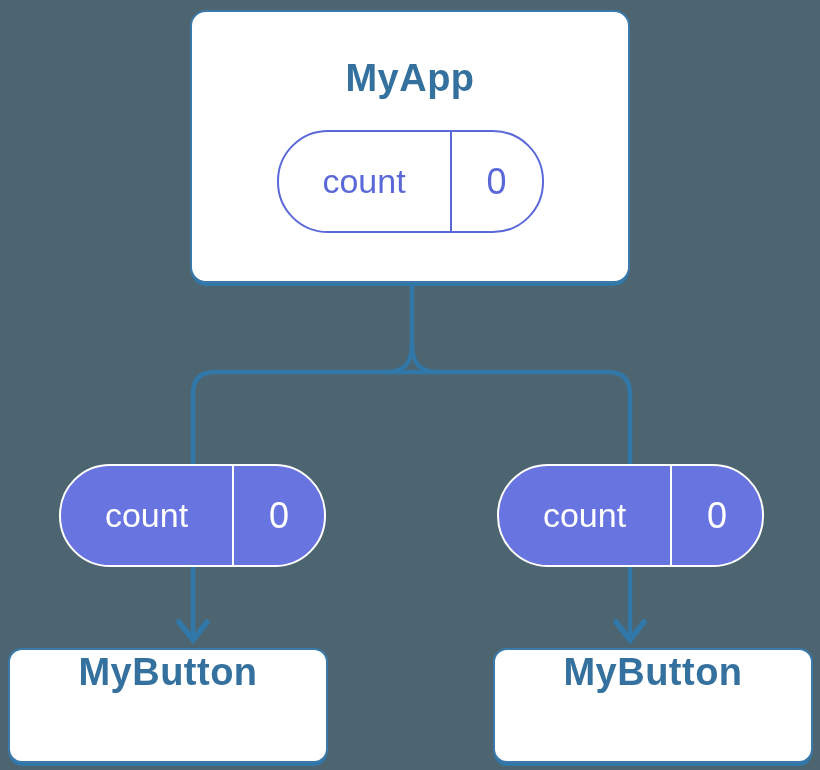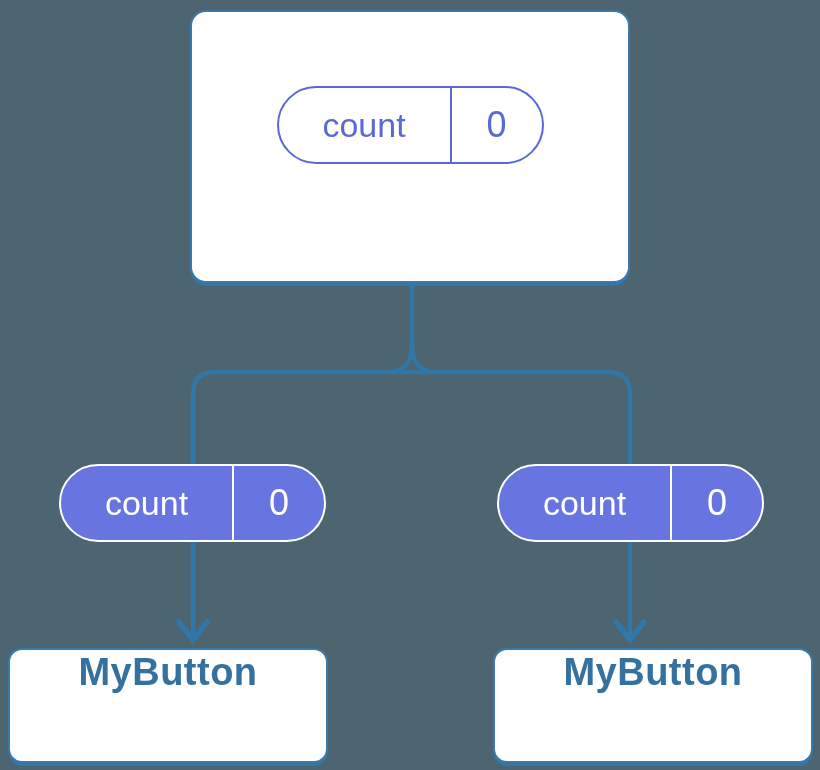--- a/index.html
+++ b/index.html
@@ -59,21 +59,21 @@
     line-height: 44px;
     font-weight: 600;
     color: var(--card-text);
     letter-spacing: 0.5px;
   }
 
   .pill {
     display: flex;
     align-items: stretch;
     width: 267px;
-    height: 78px;
+    height: 103px;
     border-radius: 51px;
     font-size: 34px;
     overflow: hidden;
   }
   .pill-outlined {
     margin-top: 30px;
     border: 2.5px solid var(--purple-outline);
     color: var(--purple-outline);
     background: var(--card-bg);
   }
@@ -117,20 +117,21 @@
     <path d="M193 472 L193 394 Q193 372 215 372 L608 372 Q630 372 630 394 L630 472" stroke="var(--line)" stroke-width="4.5"></path>
 
     <path d="M193 540 L193 640" stroke="var(--line)" stroke-width="4.5"></path>
     <path d="M179 622 L193 640 L207 622" stroke="var(--line)" stroke-width="5.5" stroke-linecap="round" stroke-linejoin="miter"></path>
 
     <path d="M630 540 L630 640" stroke="var(--line)" stroke-width="4.5"></path>
     <path d="M616 622 L630 640 L644 622" stroke="var(--line)" stroke-width="5.5" stroke-linecap="round" stroke-linejoin="miter"></path>
   </svg>
 
   <div class="card root-card">
+    <div class="card-title">MyApp</div>
     <div class="pill pill-outlined">
       <span class="pill-label">count</span>
       <span class="pill-value">0</span>
     </div>
   </div>
 
   <div class="pill pill-filled left">
     <span class="pill-label">count</span>
     <span class="pill-value">0</span>
   </div>

